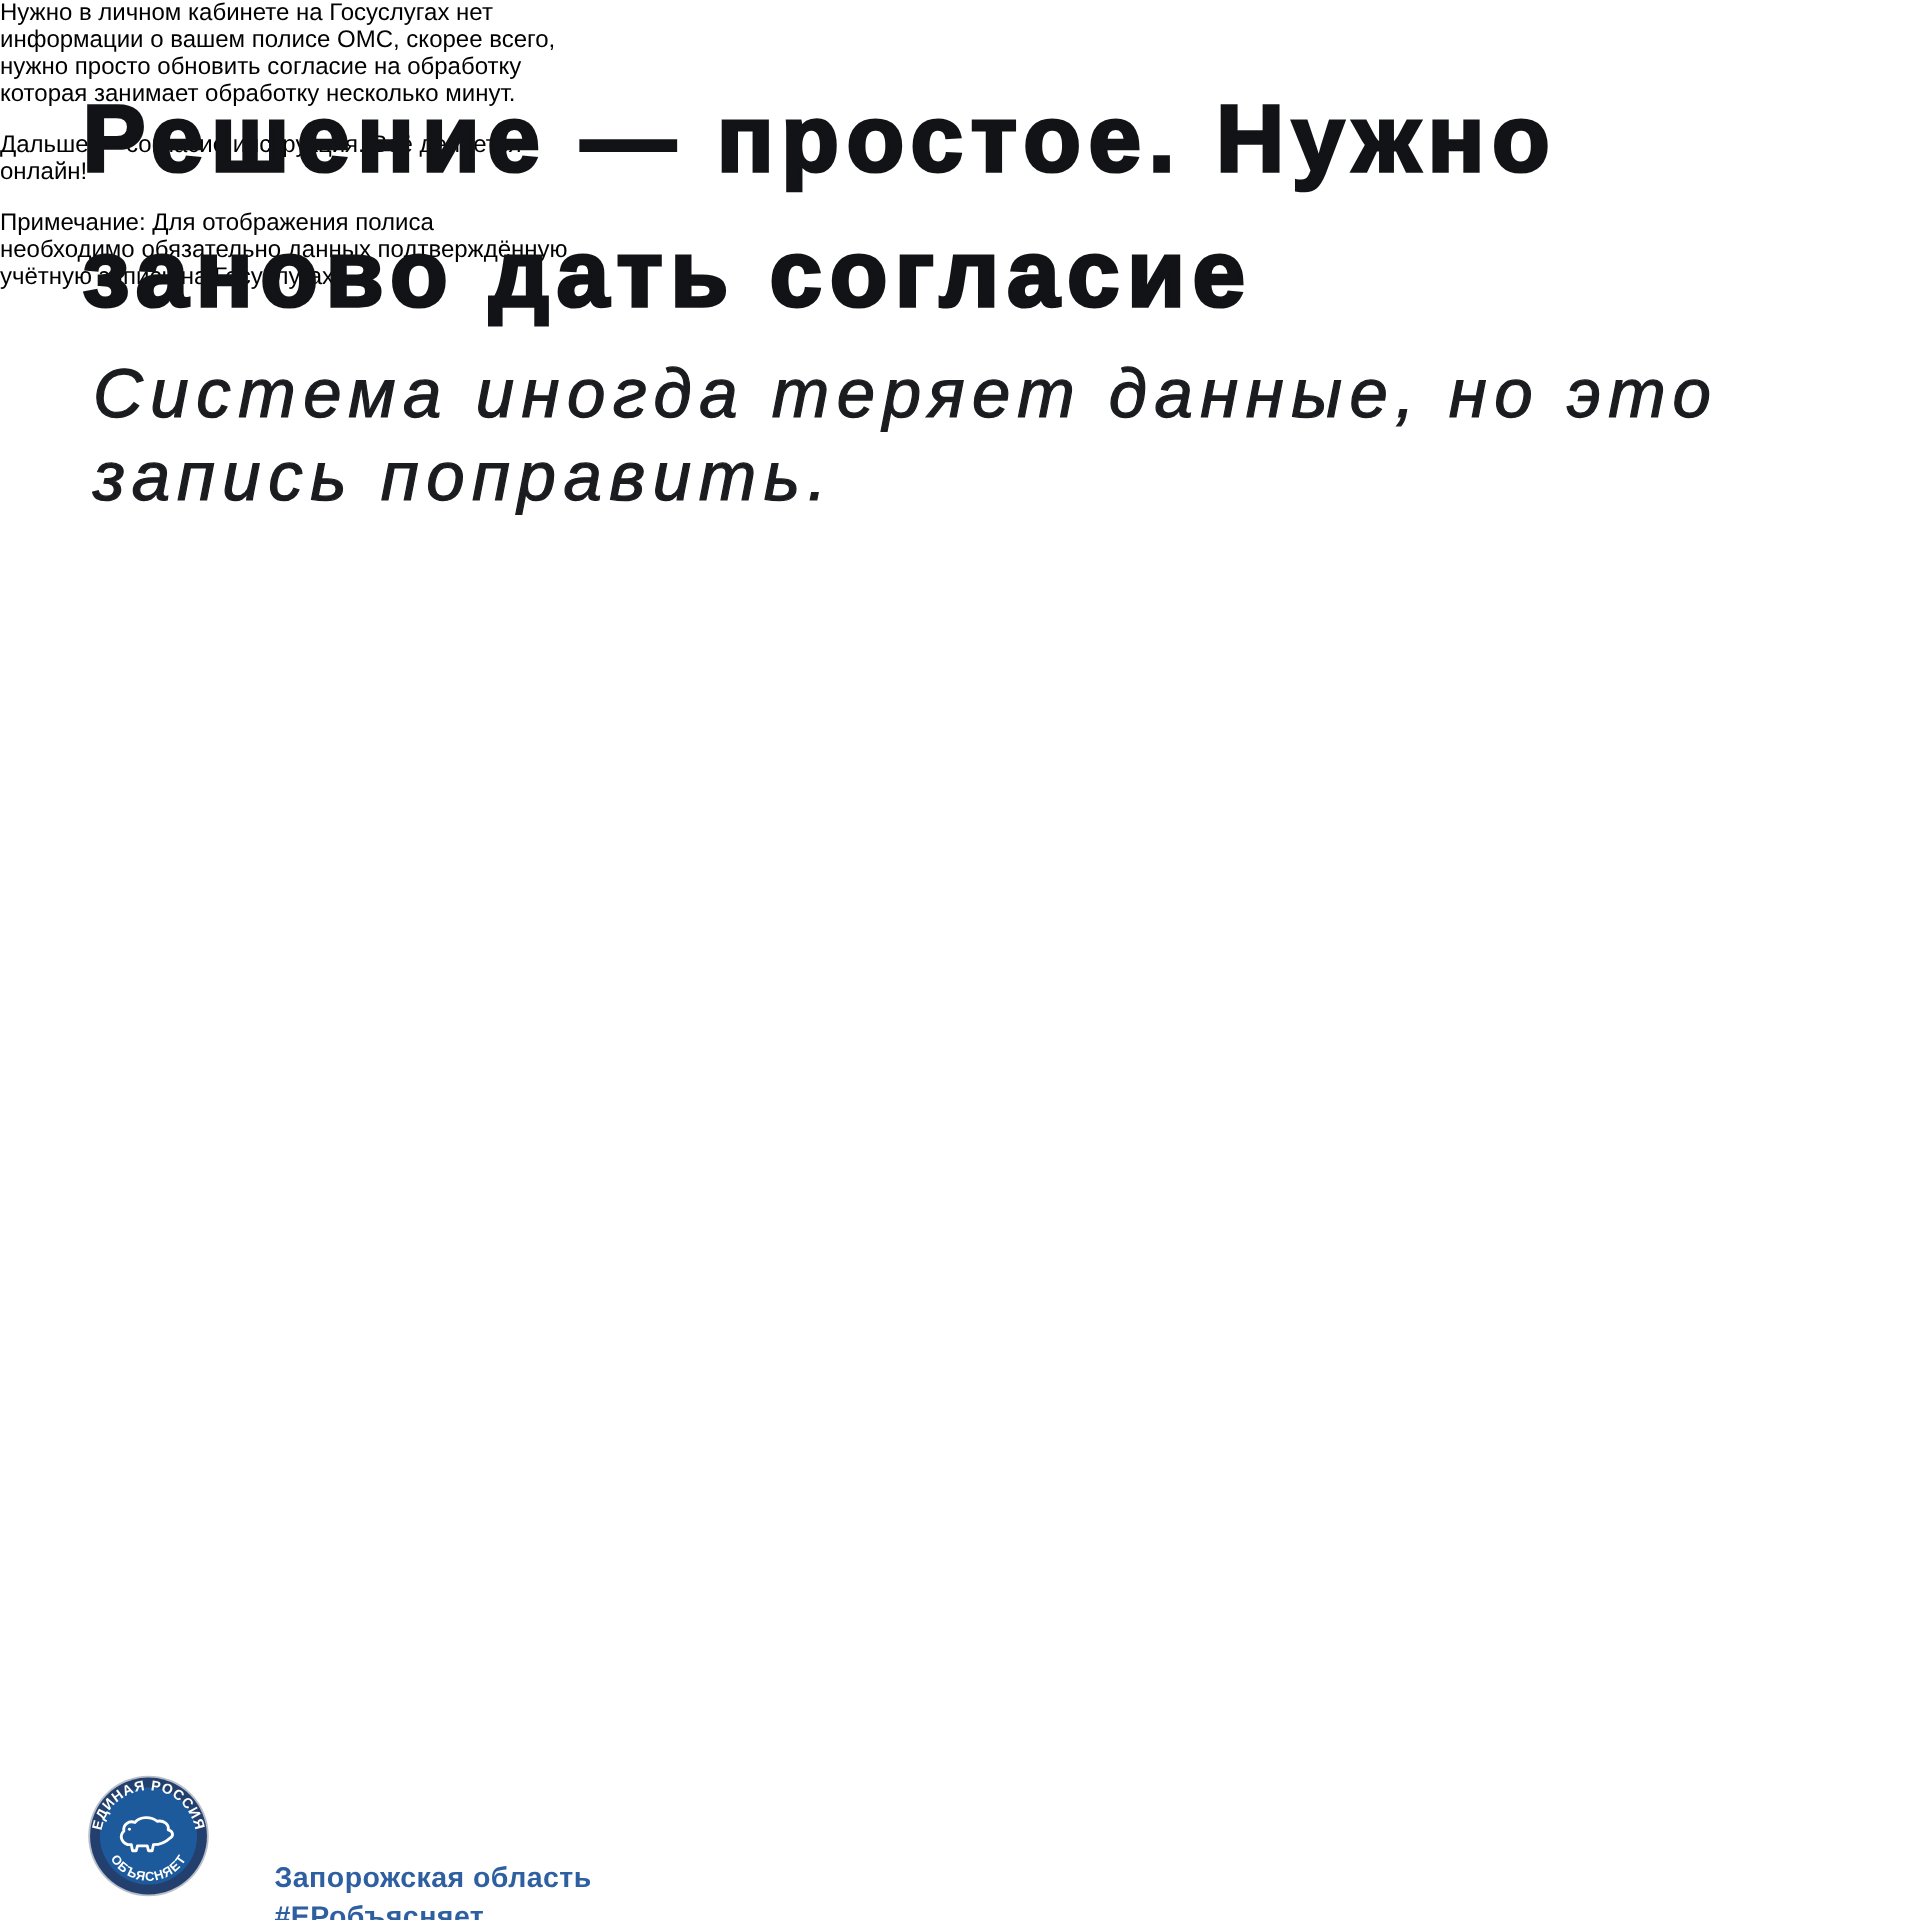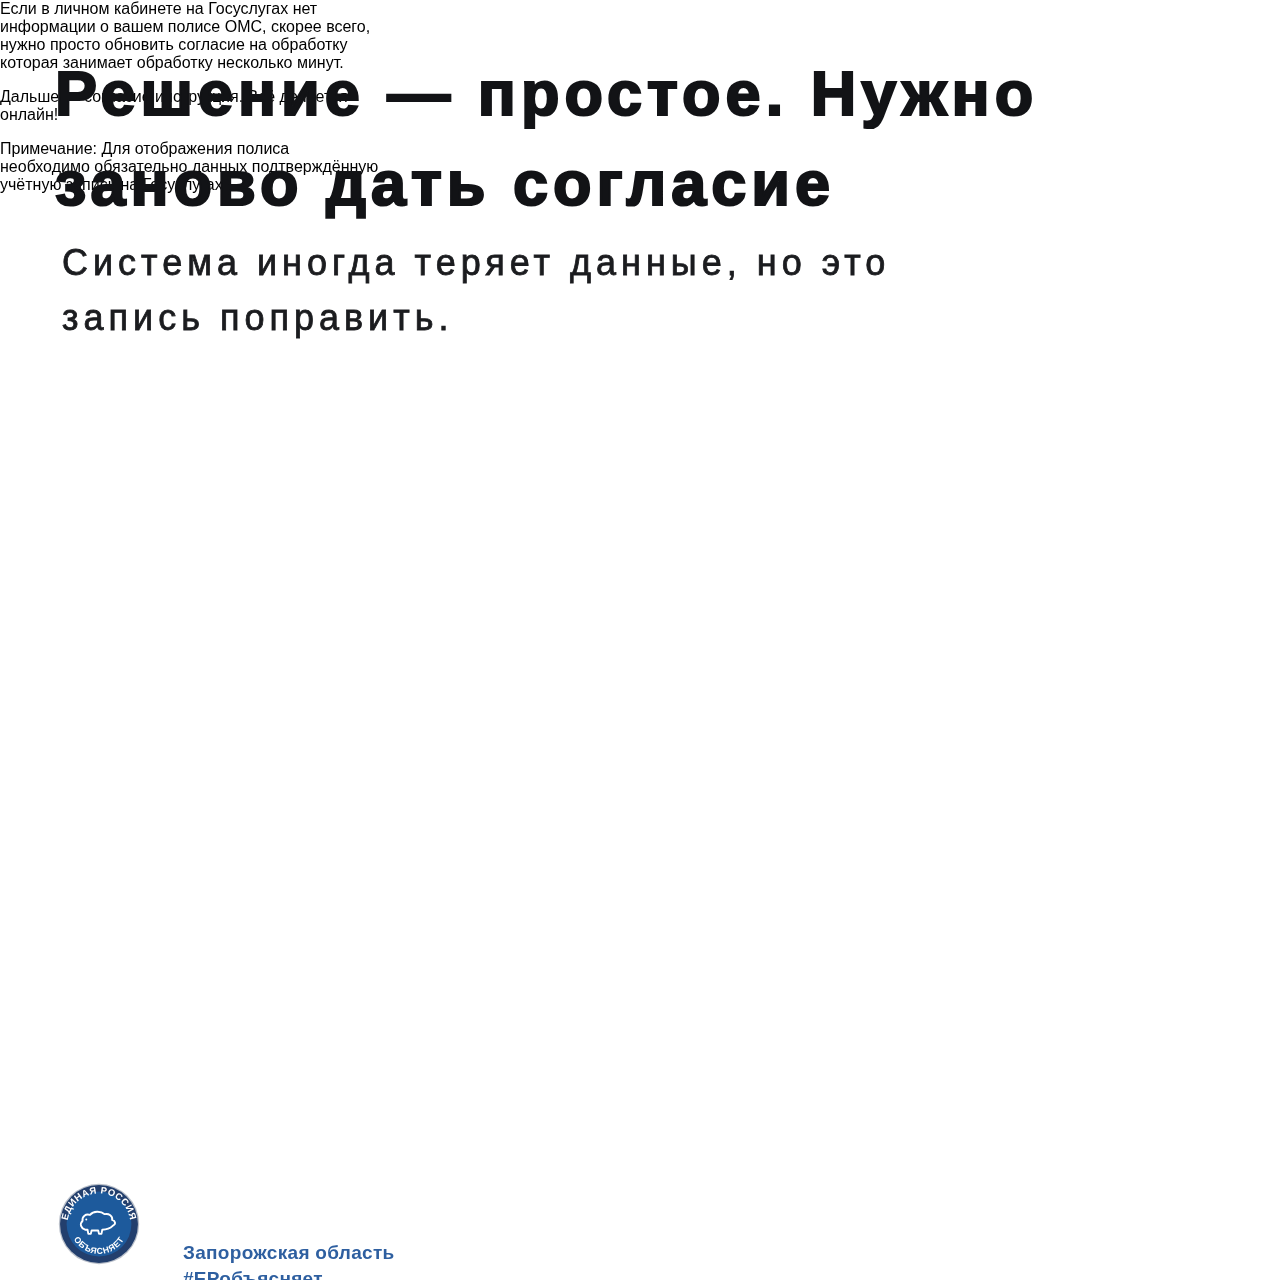--- a/index.html
+++ b/index.html
@@ -27,22 +27,23 @@
     color: #121316;
     -webkit-text-stroke: 2.2px #121316;
   }
 
   
   .subtitle {
     position: absolute;
     left: 62px;
     top: 235px;
     margin: 0;
-    font-size: 36px;
+    font-size: 46px;
     line-height: 55px;
+    font-style: italic;
     font-weight: 400;
     letter-spacing: 5px;
     color: #1b1c1f;
     -webkit-text-stroke: 0.8px #1b1c1f;
   }
 
   
   .body-text {
     position: absolute;
     left: 62px;
@@ -103,21 +104,21 @@
     <div class="line">заново дать согласие</div>
   </h1>
 
   <h2 class="subtitle">
     <div class="line">Система иногда теряет данные, но это</div>
     <div class="line">запись поправить.</div>
   </h2>
 
   <p class="body-text para-main">
     </p>
-    <div class="line">Если в личном кабинете на Госуслугах нет</div>
+    <div class="line">Нужно в личном кабинете на Госуслугах нет</div>
     <div class="line">информации о вашем полисе ОМС, скорее всего,</div>
     <div class="line">нужно просто обновить согласие на обработку</div>
     <div class="line">которая занимает обработку несколько минут.</div>
   <p></p>
 
   <p class="body-text para-cta">
     </p>
     <div class="line">Дальше — согласие инструкция. Всё делается</div>
     <div class="line">онлайн!</div>
   <p></p>

